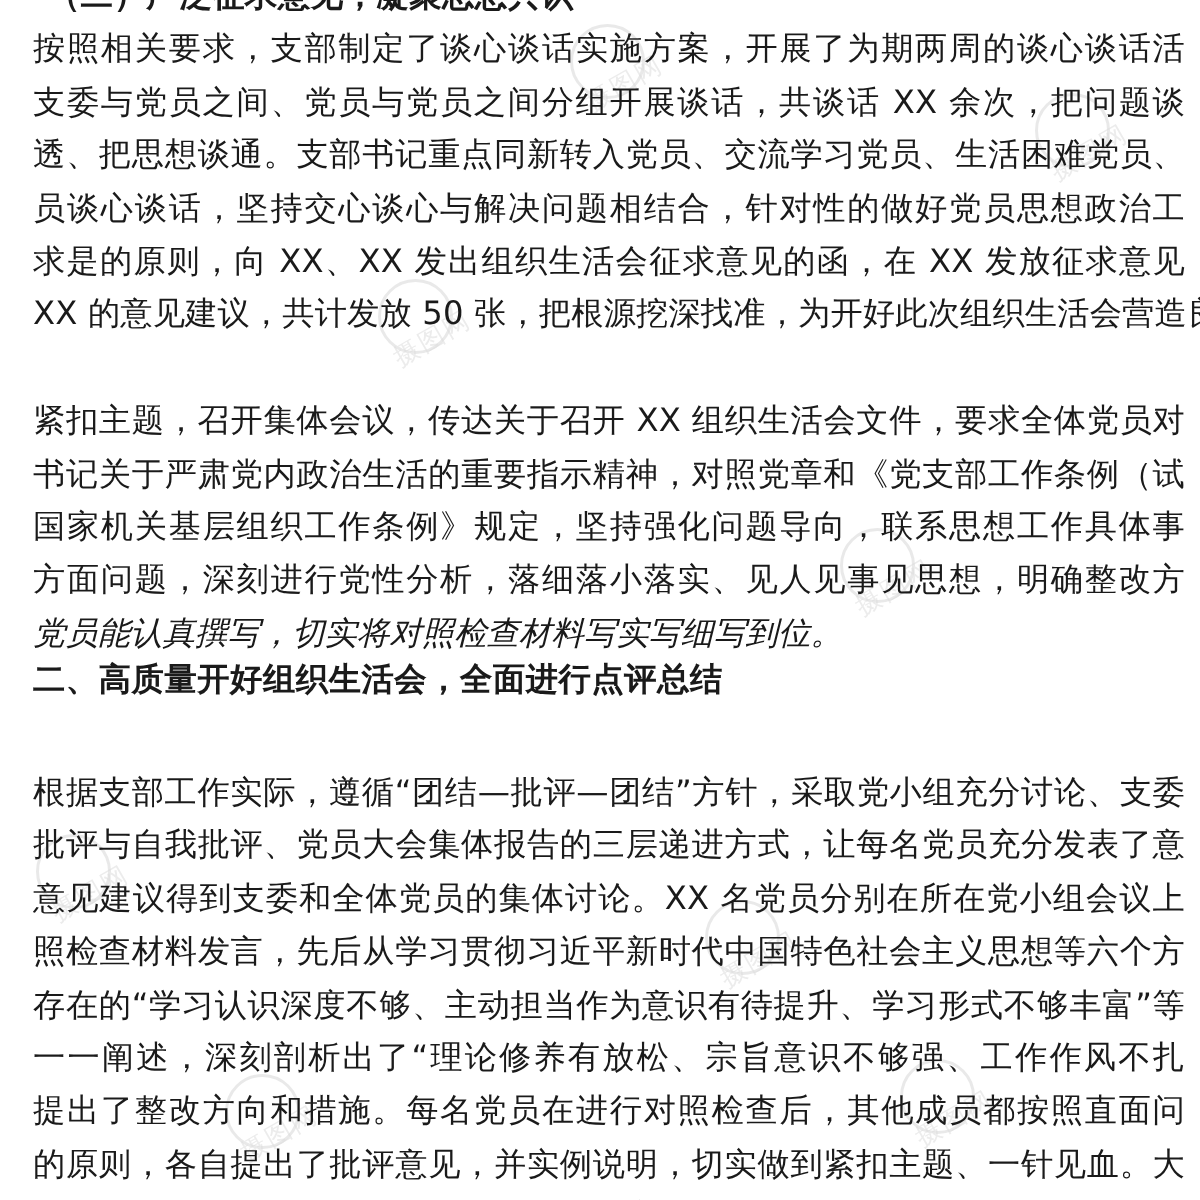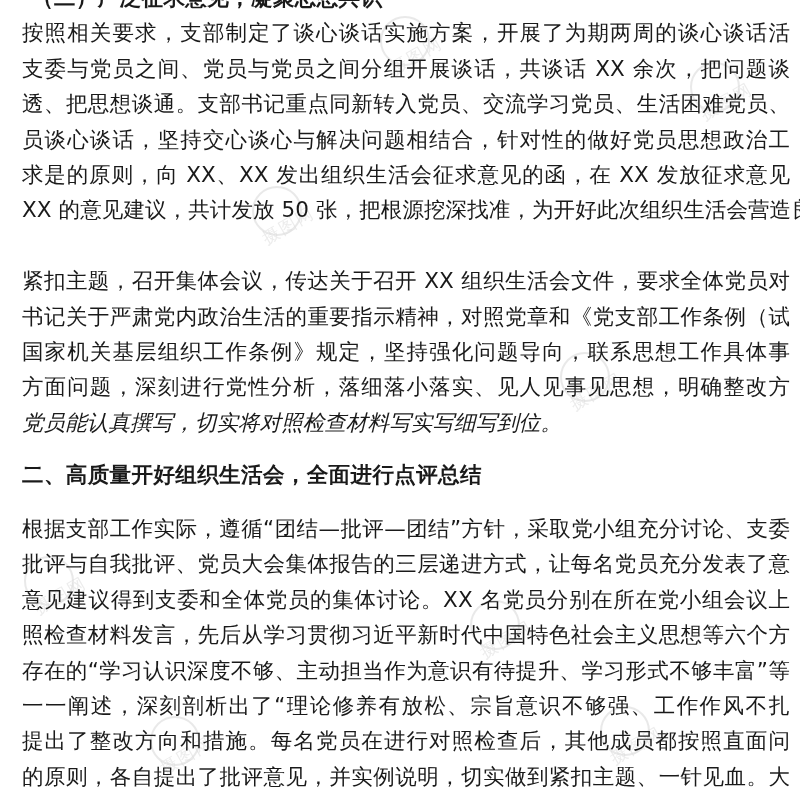--- a/index.html
+++ b/index.html
@@ -132,21 +132,21 @@
       <div class="line just" style="top: 50.8px;">支委与党员之间、党员与党员之间分组开展谈话，共谈话 XX 余次，把问题谈开、把意见谈</div>
       <div class="line just" style="top: 86.2px;">透、把思想谈通。支部书记重点同新转入党员、交流学习党员、生活困难党员、年老体弱党</div>
       <div class="line just" style="top: 121.6px;">员谈心谈话，坚持交心谈心与解决问题相结合，针对性的做好党员思想政治工作。坚持实事</div>
       <div class="line just" style="top: 157px;">求是的原则，向 XX、XX 发出组织生活会征求意见的函，在 XX 发放征求意见表，广泛征求</div>
       <div class="line last-of-para" style="top: 192.4px;">XX 的意见建议，共计发放 50 张，把根源挖深找准，为开好此次组织生活会营造良好氛围。</div>
       <div class="line just" style="top: 263.2px;">紧扣主题，召开集体会议，传达关于召开 XX 组织生活会文件，要求全体党员对照习近平总</div>
       <div class="line just" style="top: 298.6px;">书记关于严肃党内政治生活的重要指示精神，对照党章和《党支部工作条例（试行）》《党和</div>
       <div class="line just" style="top: 334px;">国家机关基层组织工作条例》规定，坚持强化问题导向，联系思想工作具体事例，对准 X 个</div>
       <div class="line just" style="top: 369.4px;">方面问题，深刻进行党性分析，落细落小落实、见人见事见思想，明确整改方向，确保全体</div>
       <div class="line last-of-para" style="top: 404.8px; font-style: italic;">党员能认真撰写，切实将对照检查材料写实写细写到位。</div>
-      <div class="line heading" style="top: 457px;">二、高质量开好组织生活会，全面进行点评总结</div>
+      <div class="line heading" style="top: 436px;">二、高质量开好组织生活会，全面进行点评总结</div>
       <div class="line just" style="top: 511px;">根据支部工作实际，遵循“团结—批评—团结”方针，采取党小组充分讨论、支委集中研究和</div>
       <div class="line just" style="top: 546.4px;">批评与自我批评、党员大会集体报告的三层递进方式，让每名党员充分发表了意见，所有的</div>
       <div class="line just" style="top: 581.8px;">意见建议得到支委和全体党员的集体讨论。XX 名党员分别在所在党小组会议上作了个人对</div>
       <div class="line just" style="top: 617.2px;">照检查材料发言，先后从学习贯彻习近平新时代中国特色社会主义思想等六个方面，对自身</div>
       <div class="line just" style="top: 652.6px;">存在的“学习认识深度不够、主动担当作为意识有待提升、学习形式不够丰富”等问题进行了</div>
       <div class="line just" style="top: 688px;">一一阐述，深刻剖析出了“理论修养有放松、宗旨意识不够强、工作作风不扎实”等原因，并</div>
       <div class="line just" style="top: 723.4px;">提出了整改方向和措施。每名党员在进行对照检查后，其他成员都按照直面问题、坦诚相见</div>
       <div class="line just" style="top: 758.8px;">的原则，各自提出了批评意见，并实例说明，切实做到紧扣主题、一针见血。大家一致表示：</div>
       <div class="line just" style="top: 794.2px;">同志们对自己提出的批评，全面接受，虚心整改，并表示在今后的工作中自觉接受同志们的</div>
     </div>

